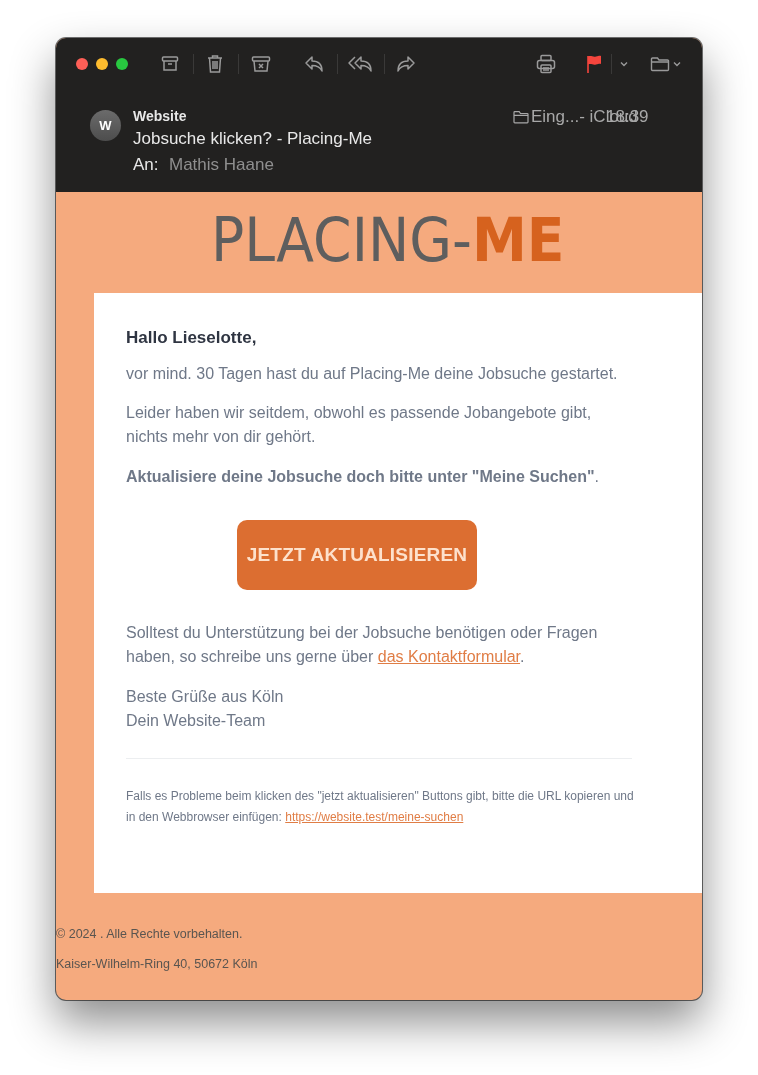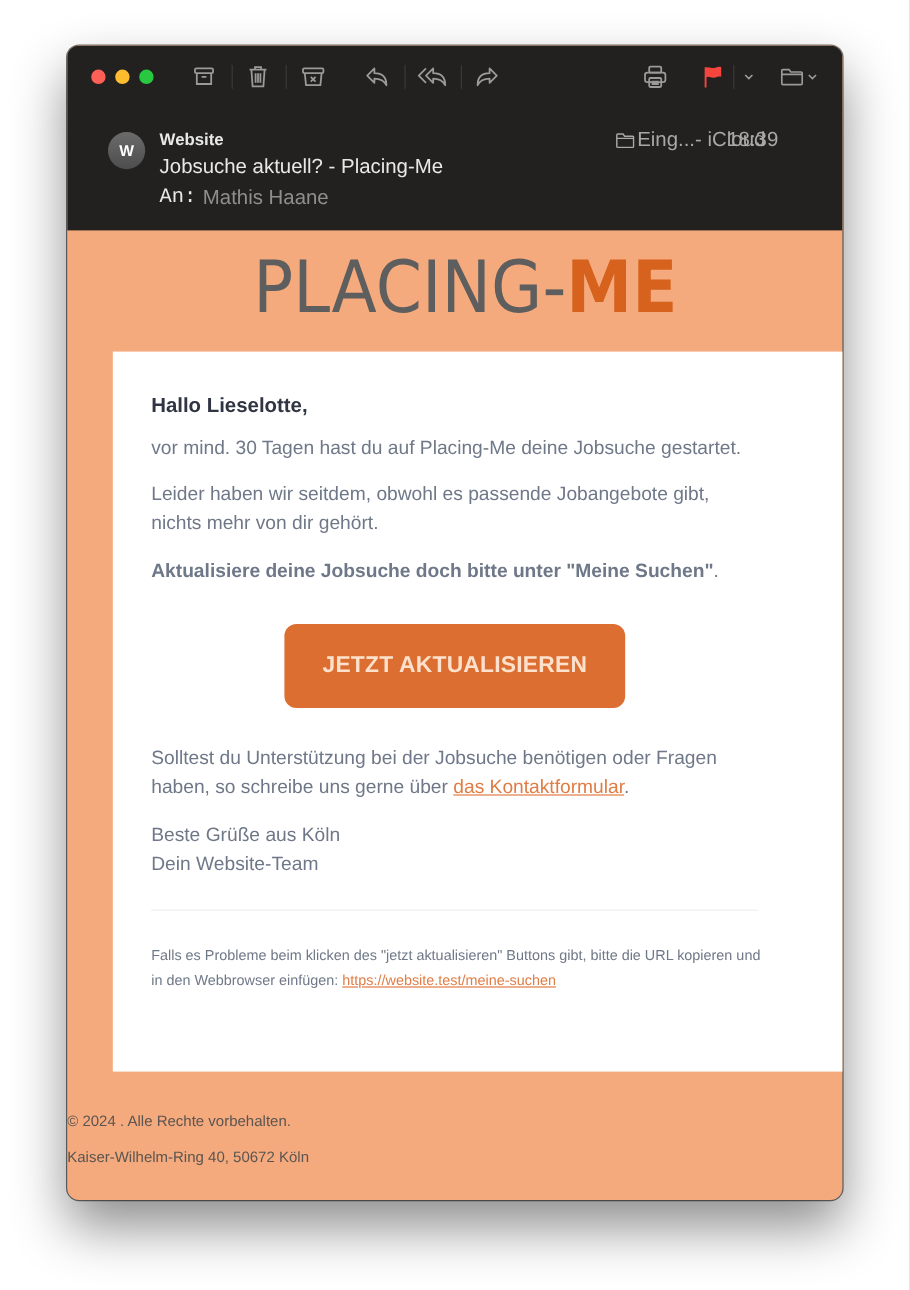--- a/index.html
+++ b/index.html
@@ -6,32 +6,32 @@
   body { width:758px; height:1075px; background:#ffffff; position:relative; overflow:hidden; font-family:"Liberation Sans", sans-serif; }
   .window { position:absolute; left:56px; top:38px; width:646px; height:962px; border-radius:10px; overflow:hidden; background:#f5aa7e; box-shadow:0 22px 45px rgba(0,0,0,0.45), 0 0 0 1px rgba(0,0,0,0.55); }
   .titlebar { position:absolute; left:0; top:0; width:646px; height:154px; background:#222120; }
   .traffic { position:absolute; top:20px; width:12px; height:12px; border-radius:50%; }
   .tb-btn { position:absolute; top:13px; height:26px; display:flex; align-items:center; justify-content:center; }
   .tb-btn svg { display:block; }
   .sep { position:absolute; top:16px; width:1px; height:20px; background:#3a3938; }
   .avatar { position:absolute; left:34px; top:72px; width:31px; height:31px; border-radius:50%; background:linear-gradient(#6b6b6b,#4d4d4d); color:#fff; font-weight:bold; font-size:13px; display:flex; align-items:center; justify-content:center; }
   .sender { position:absolute; left:77px; top:70px; color:#e8e8e8; font-weight:bold; font-size:14px; }
   .subject { position:absolute; left:77px; top:91px; color:#e8e8e8; font-size:17px; }
-  .to-label { position:absolute; left:77px; top:117px; color:#e8e8e8; font-size:17px;font-family:Liberation Mono, monospace; }
+  .to-label { position:absolute; left:77px; top:117px; color:#e8e8e8; font-size:17px; }
   .to-value { position:absolute; left:113px; top:117px; color:#8f8f8f; font-size:17px; }
   .mailbox { position:absolute; left:428px; top:69px; color:#a8a8a8; font-size:17px; display:flex; align-items:center; gap:2px;padding-left:29px; }
   .time { position:absolute; left:550px; top:69px; color:#a8a8a8; font-size:17px;text-align:right; }
   .logo { position:absolute; left:155px; top:172px; font-size:60px; letter-spacing:0px; line-height:60px; white-space:nowrap; font-family:"DejaVu Sans", sans-serif; transform:scaleX(0.92); transform-origin:left top; }
   .logo .a { color:#5e5e5e; }
   .logo .b { color:#d6621e; font-weight:bold; }
   .card { position:absolute; left:38px; top:255px; width:570px; height:600px; background:#ffffff;padding-left:41px; }
   .p { position:absolute; left:32px; width:510px; color:#6f7888; font-size:16px; line-height:24px; }
   .greet { color:#2f3542; font-weight:bold; font-size:17px; }
   .boldp { font-weight:bold; }
-  .cta { position:absolute; left:143px; top:227px; width:284px; height:70px; border-radius:10px; background:#dc6e31; color:#fde1cc; font-weight:bold; font-size:19px; display:flex; align-items:center; justify-content:center; letter-spacing:0.2px; }
+  .cta { position:absolute; left:143px; top:227px; width:240px; height:70px; border-radius:10px; background:#dc6e31; color:#fde1cc; font-weight:bold; font-size:19px; display:flex; align-items:center; justify-content:center; letter-spacing:0.2px; }
   .link { color:#e07d45; text-decoration:underline; }
   .hr { position:absolute; left:32px; top:465px; width:506px; height:1px; background:#eceef0; }
   .small { position:absolute; left:32px; top:493px; width:510px; color:#6f7888; font-size:12px; line-height:21px; }
   .footer1, .footer2 { position:absolute; left:0; width:646px; color:#5a5550; font-size:12.5px; }
 </style>
 </head>
 <body>
 
 <div class="window">
   <div class="titlebar">
@@ -107,21 +107,21 @@
           <path d="M1.5 3V13.5a1 1 0 0 0 1 1h15a1 1 0 0 0 1-1V5a1 1 0 0 0-1-1H9L7.5 2H2.5a1 1 0 0 0-1 1z"></path>
           <path d="M1.5 6h17"></path>
         </svg>
       <svg width="8" height="6" viewBox="0 0 8 6" fill="none" stroke="#9a9a9a" stroke-width="1.4">
           <path d="M1 1.5l3 3 3-3"></path>
         </svg>
     </div>
 
     <div class="avatar">W</div>
     <div class="sender">Website</div>
-    <div class="subject">Jobsuche aktuell? - Placing-Me</div>
+    <div class="subject">Jobsuche klicken? - Placing-Me</div>
     <div class="to-label">An:</div>
     <div class="to-value">Mathis Haane</div>
     <div class="mailbox">
       <svg width="16" height="14" viewBox="0 0 16 14" fill="none" stroke="#a8a8a8" stroke-width="1.2">
           <path d="M1 2.5V12a.8.8 0 0 0 .8.8h12.4a.8.8 0 0 0 .8-.8V4.3a.8.8 0 0 0-.8-.8H7.5L6.2 1.7H1.8A.8.8 0 0 0 1 2.5z"></path>
           <path d="M1 5.3h14"></path>
         </svg>
       <span>Eing...- iCloud</span>
     </div>
     <div class="time">18:39</div>

